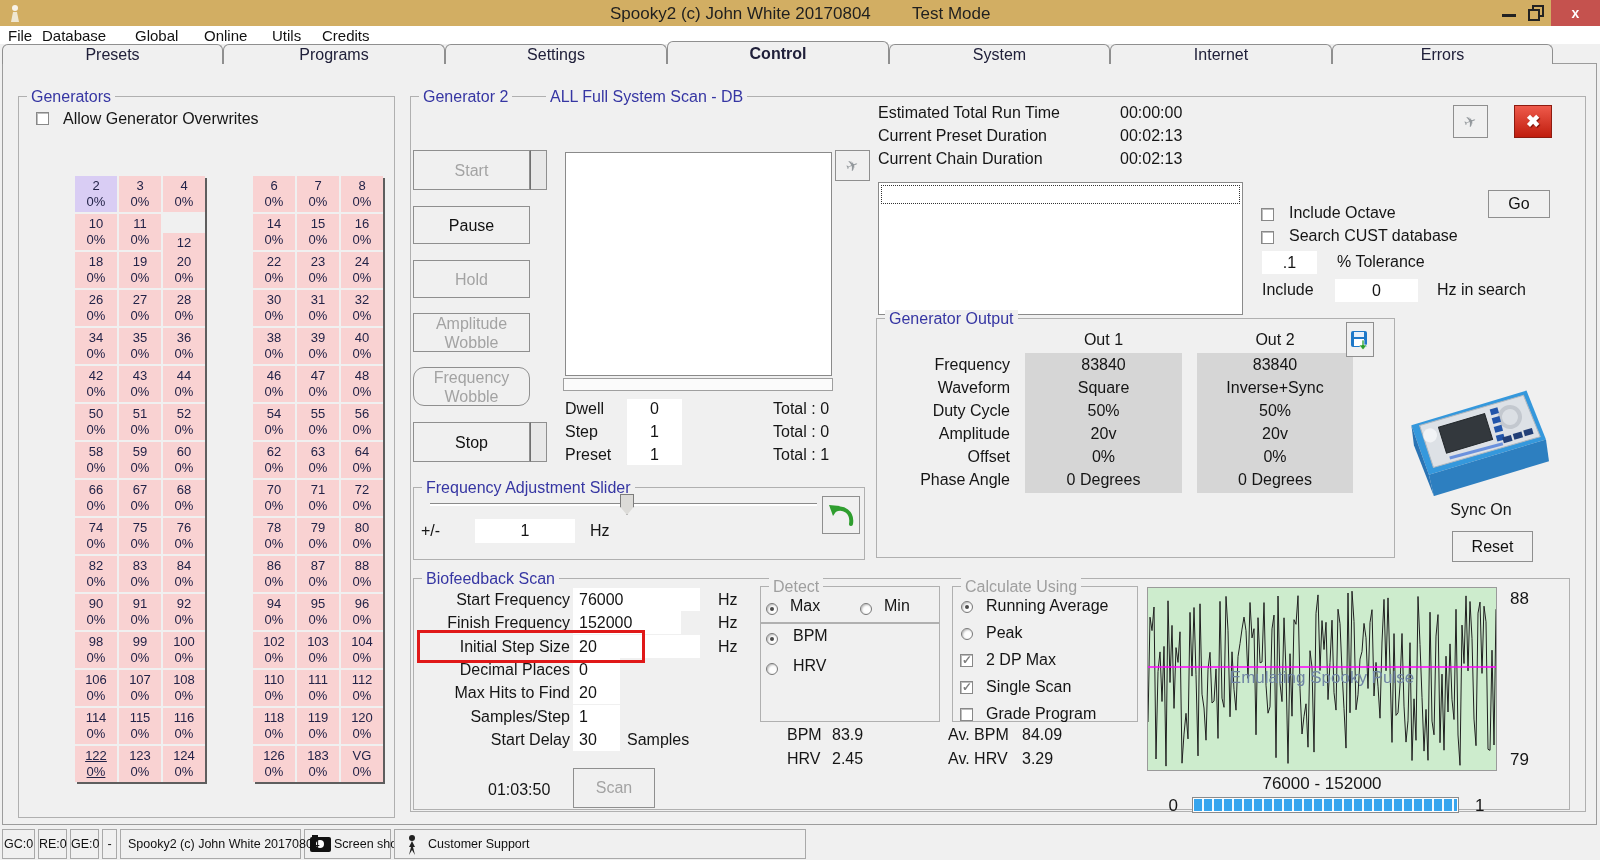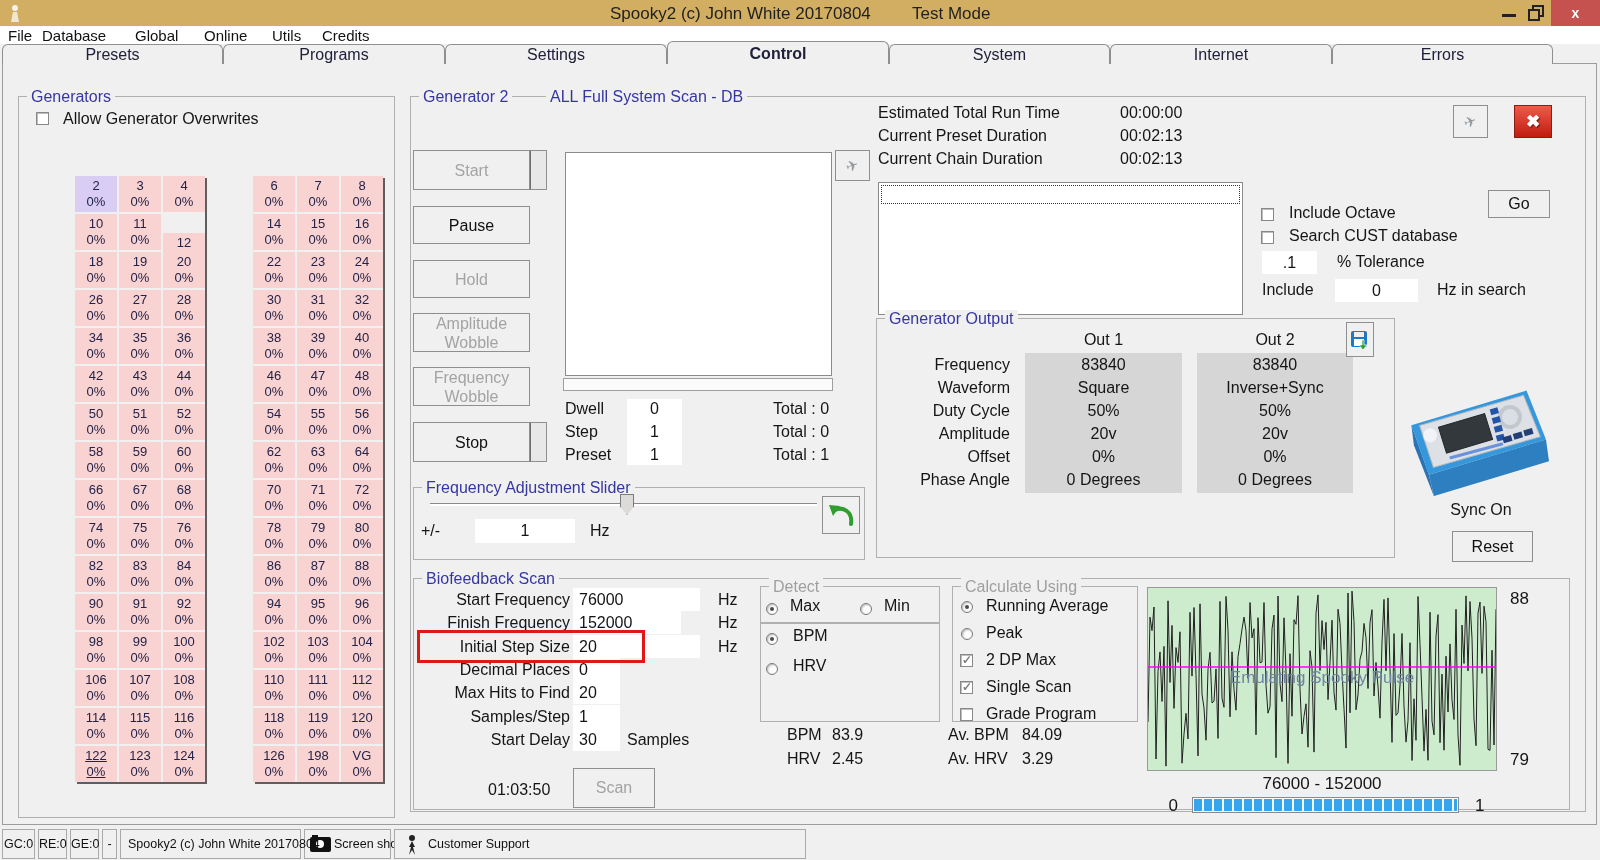--- a/index.html
+++ b/index.html
@@ -437,21 +437,21 @@
       </div>
       <div class="gcell" style="left: 88px; top: 532px;">
         <div>120</div>
         <div>0%</div>
       </div>
       <div class="gcell" style="left: 0px; top: 570px;">
         <div>126</div>
         <div>0%</div>
       </div>
       <div class="gcell" style="left: 44px; top: 570px;">
-        <div>198</div>
+        <div>183</div>
         <div>0%</div>
       </div>
       <div class="gcell" style="left: 88px; top: 570px;">
         <div>VG</div>
         <div>0%</div>
       </div>
     </div>
 
 <div class="grp" style="left:410px;top:96px;width:1176px;height:716px">
   <span class="grp-label">Generator 2</span>
@@ -614,21 +614,21 @@
     <div class="tab" style="left: 445px; width: 222px;">Settings</div>
     <div class="tab active" style="left: 667px; width: 222px;">Control</div>
     <div class="tab" style="left: 889px; width: 221px;">System</div>
     <div class="tab" style="left: 1110px; width: 222px;">Internet</div>
     <div class="tab" style="left: 1332px; width: 221px;">Errors</div>
     <div class="btn disabled" style="left: 413px; top: 150px; width: 117px; height: 40px; padding: 0px 12px; line-height: 19px;">Start</div>
     <div class="btnstrip" style="left: 530px; top: 150px; width: 17px; height: 40px;"></div>
     <div class="btn" style="left: 413px; top: 206px; width: 117px; height: 38px; padding: 0px 12px; line-height: 19px;">Pause</div>
     <div class="btn disabled" style="left: 413px; top: 260px; width: 117px; height: 38px; padding: 0px 12px; line-height: 19px;">Hold</div>
     <div class="btn disabled" style="left: 413px; top: 313px; width: 117px; height: 39px; padding: 0px 12px; line-height: 19px;">Amplitude Wobble</div>
-    <div class="btn disabled" style="left: 413px; top: 367px; width: 117px; height: 39px; padding: 0px 12px; line-height: 19px;">Frequency Wobble</div>
+    <div class="btn disabled" style="left: 413px; top: 367px; width: 117px; height: 39px; padding: 0px 12px; line-height: 19px; border-radius: 11px;">Frequency Wobble</div>
     <div class="btn" style="left: 413px; top: 422px; width: 117px; height: 40px; padding: 0px 12px; line-height: 19px;">Stop</div>
     <div class="btnstrip" style="left: 530px; top: 422px; width: 17px; height: 40px;"></div>
     <div class="inp" style="left: 627px; top: 399px; width: 55px; height: 66px;"></div>
     <div class="lbl" style="left: 565px; top: 400px;">Dwell</div>
     <div class="lbl" style="left: 627px; top: 400px; width: 55px; text-align: center;">0</div>
     <div class="lbl" style="left: 773px; top: 400px;">Total : 0</div>
     <div class="lbl" style="left: 565px; top: 423px;">Step</div>
     <div class="lbl" style="left: 627px; top: 423px; width: 55px; text-align: center;">1</div>
     <div class="lbl" style="left: 773px; top: 423px;">Total : 0</div>
     <div class="lbl" style="left: 565px; top: 446px;">Preset</div>

